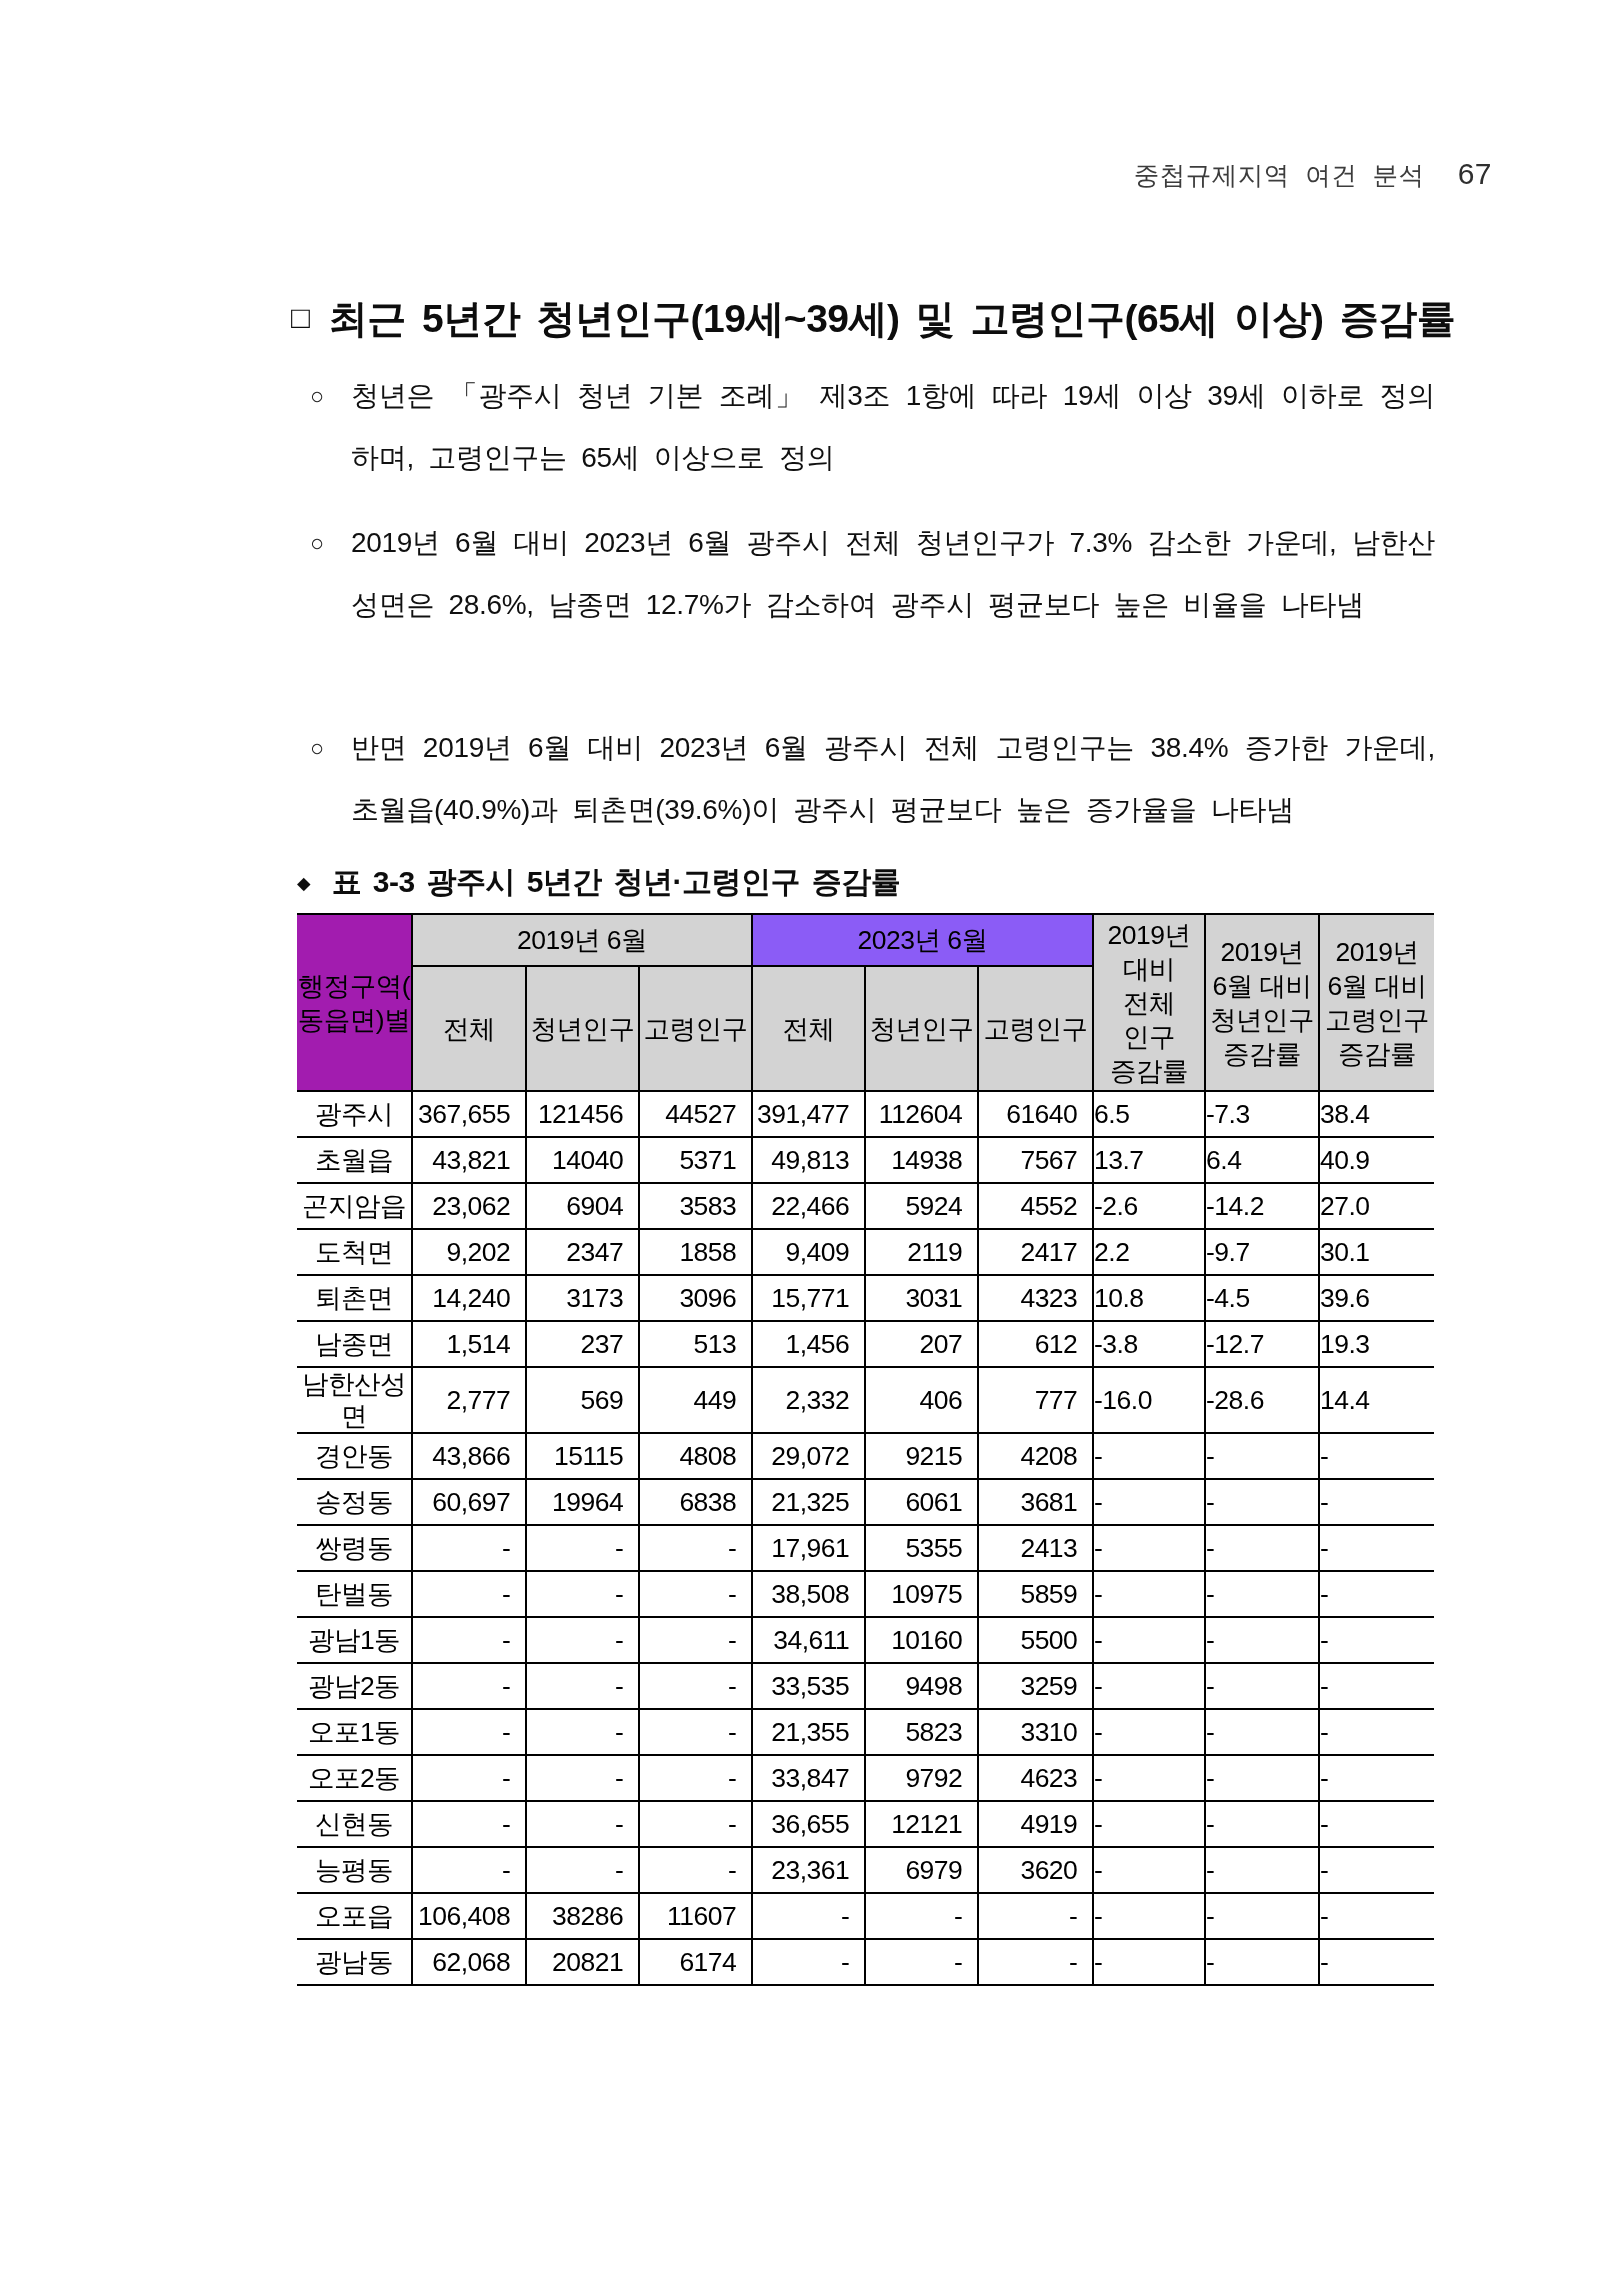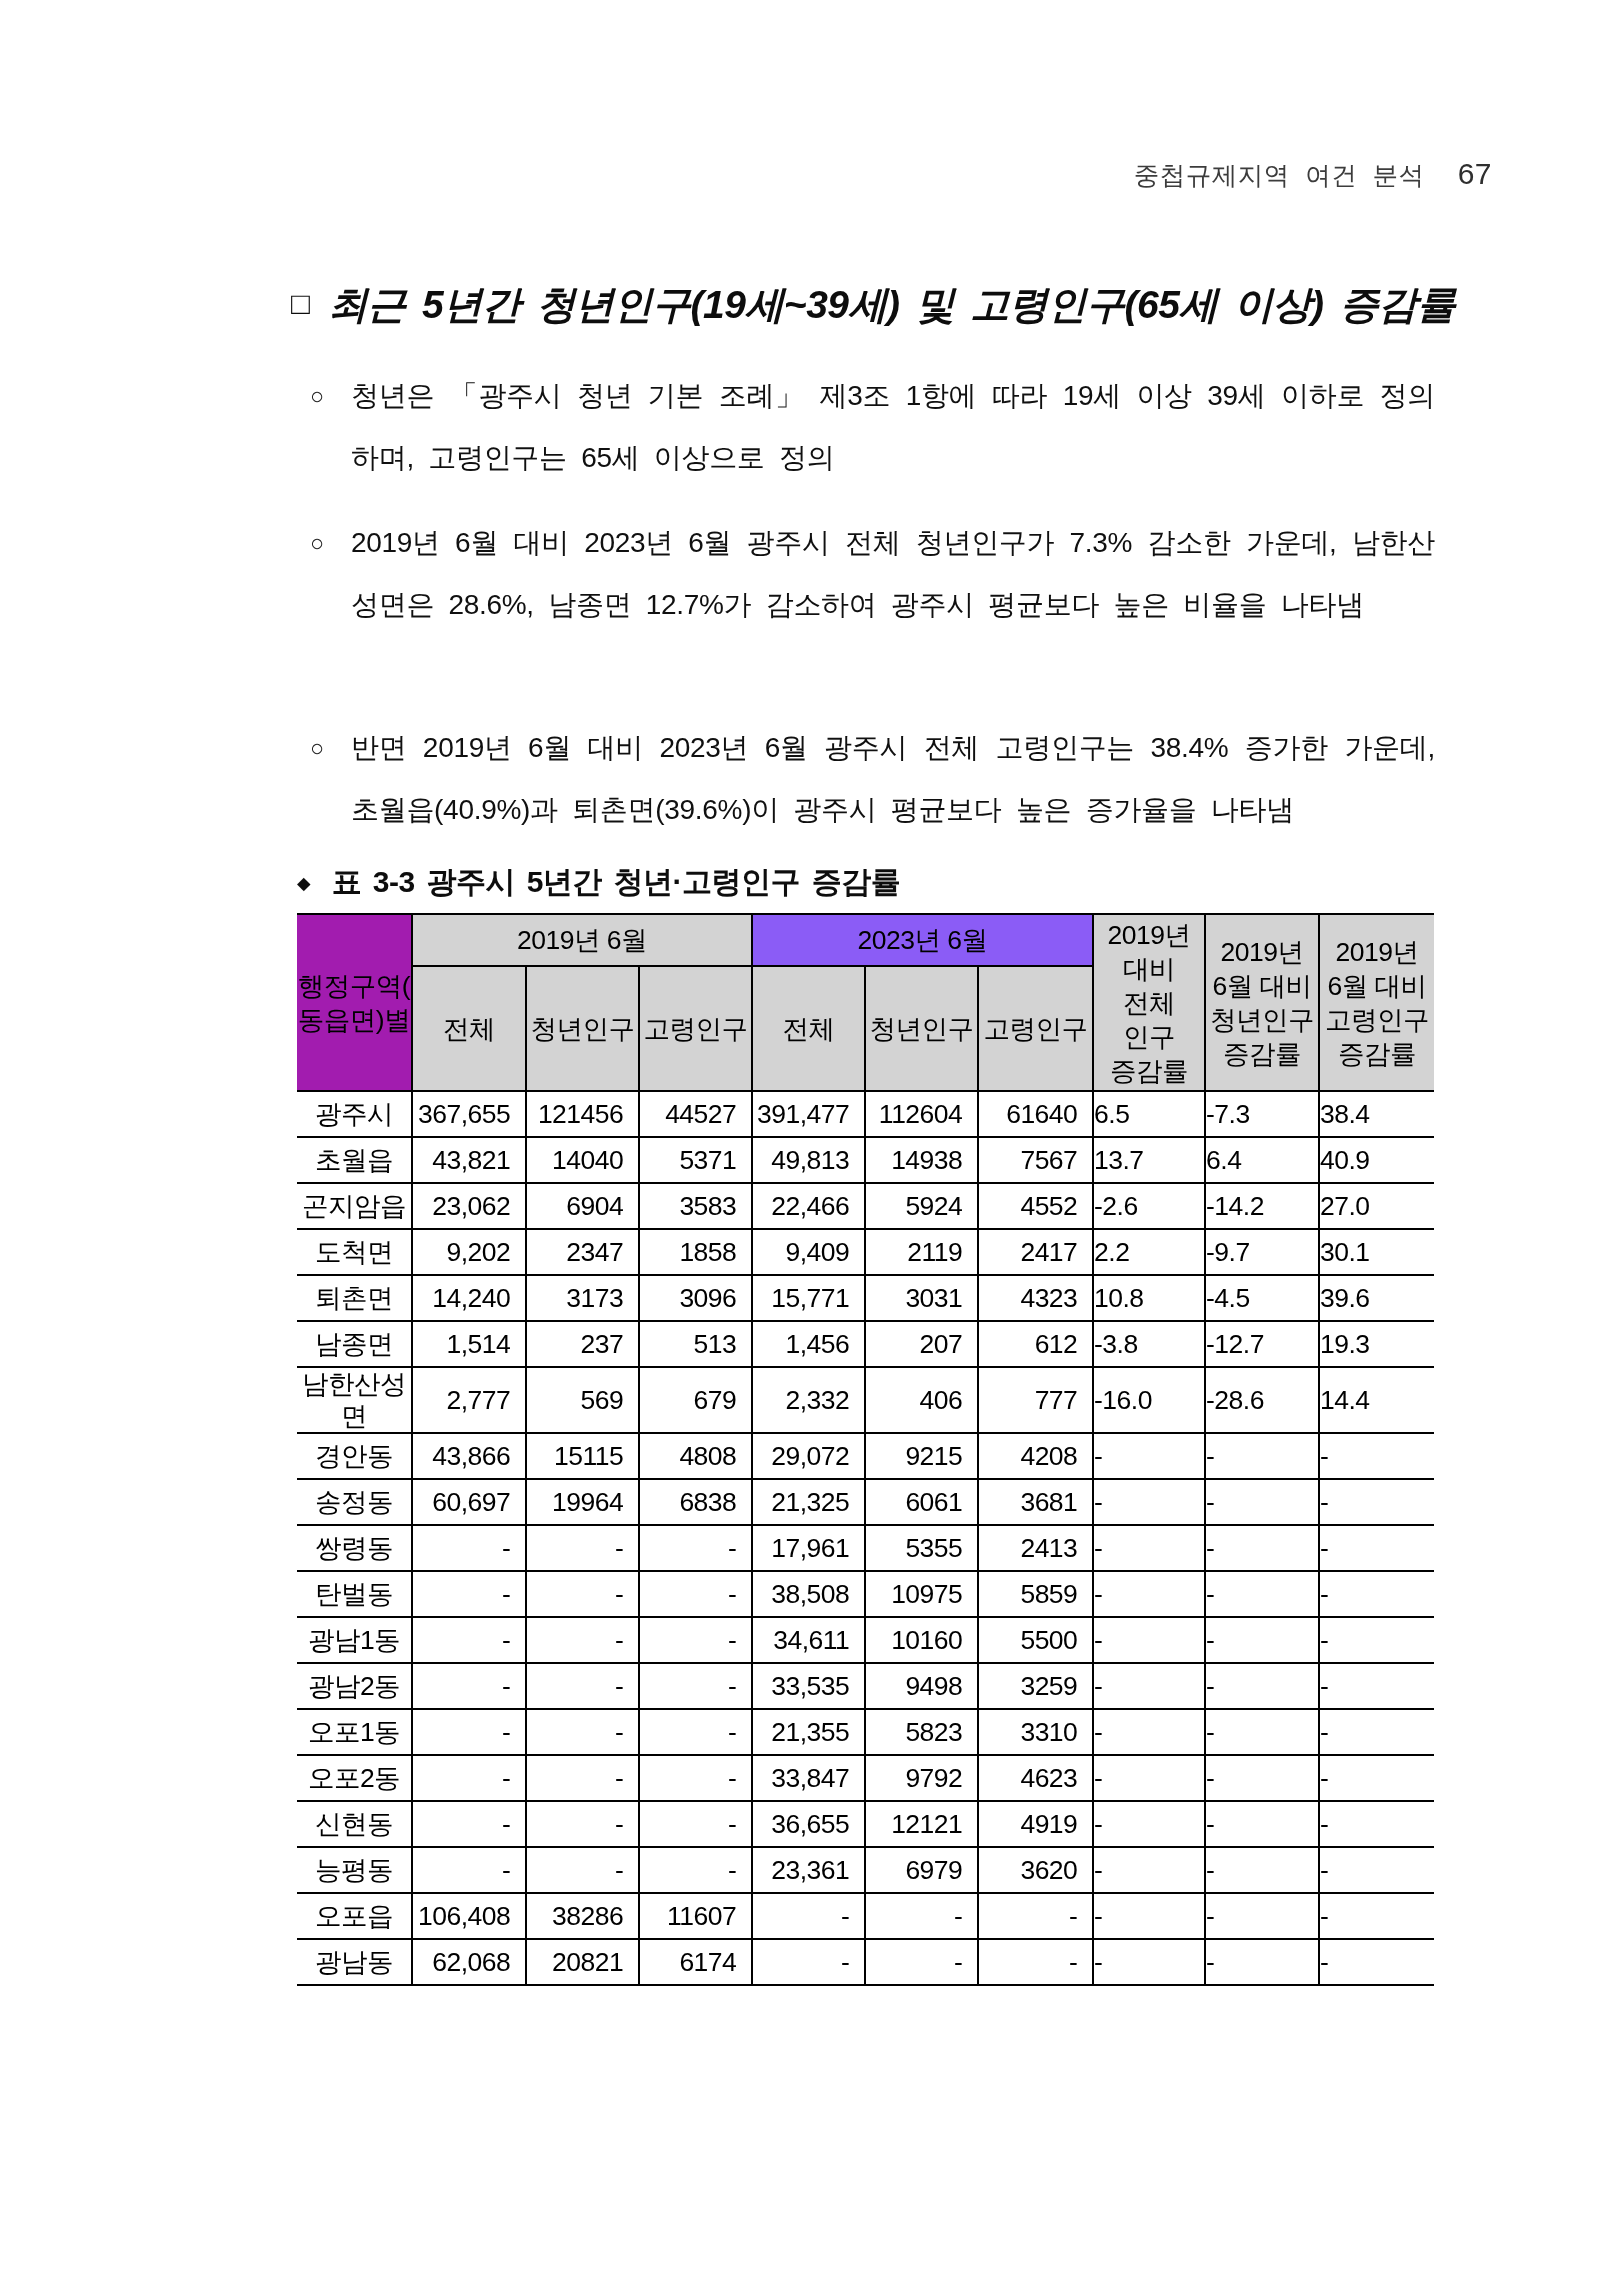--- a/index.html
+++ b/index.html
@@ -15,23 +15,23 @@
   
   .running-head {
     position: absolute; top: 157px; left: 294px; width: 1198px;
     text-align: right; font-size: 25.5px; color: #3c3c3c;
     letter-spacing: 0.5px; word-spacing: 7.8px;
   }
   .running-head .pageno { margin-left: 33px; font-size: 30px; color: #2f2f2f; }
 
   
   .title-row {
-    position: absolute; top: 278px; left: 291px;
+    position: absolute; top: 292px; left: 291px;
     font-size: 39px; font-weight: bold; letter-spacing: -0.5px;
-    word-spacing: 5.9px; white-space: nowrap; font-style: italic;
+    word-spacing: 5.9px; white-space: nowrap;
   }
   .title-row .sq {
     font-size: 31px; font-weight: normal; margin-right: 19.6px;
     position: relative; top: -3.9px;
   }
 
   
   .bullet { position: absolute; left: 310px; width: 1125px; display: flex; }
   .bullet .marker { flex: none; width: 41px; font-size: 23.5px; line-height: 62px; color: #1a1a1a; }
   .bullet .btext {
@@ -225,21 +225,21 @@
         <td class="num">207</td>
         <td class="num">612</td>
         <td class="pct">-3.8</td>
         <td class="pct">-12.7</td>
         <td class="pct">19.3</td>
       </tr>
       <tr>
         <td class="region">남한산성면</td>
         <td class="num">2,777</td>
         <td class="num">569</td>
-        <td class="num">679</td>
+        <td class="num">449</td>
         <td class="num">2,332</td>
         <td class="num">406</td>
         <td class="num">777</td>
         <td class="pct">-16.0</td>
         <td class="pct">-28.6</td>
         <td class="pct">14.4</td>
       </tr>
       <tr>
         <td class="region">경안동</td>
         <td class="num">43,866</td>

